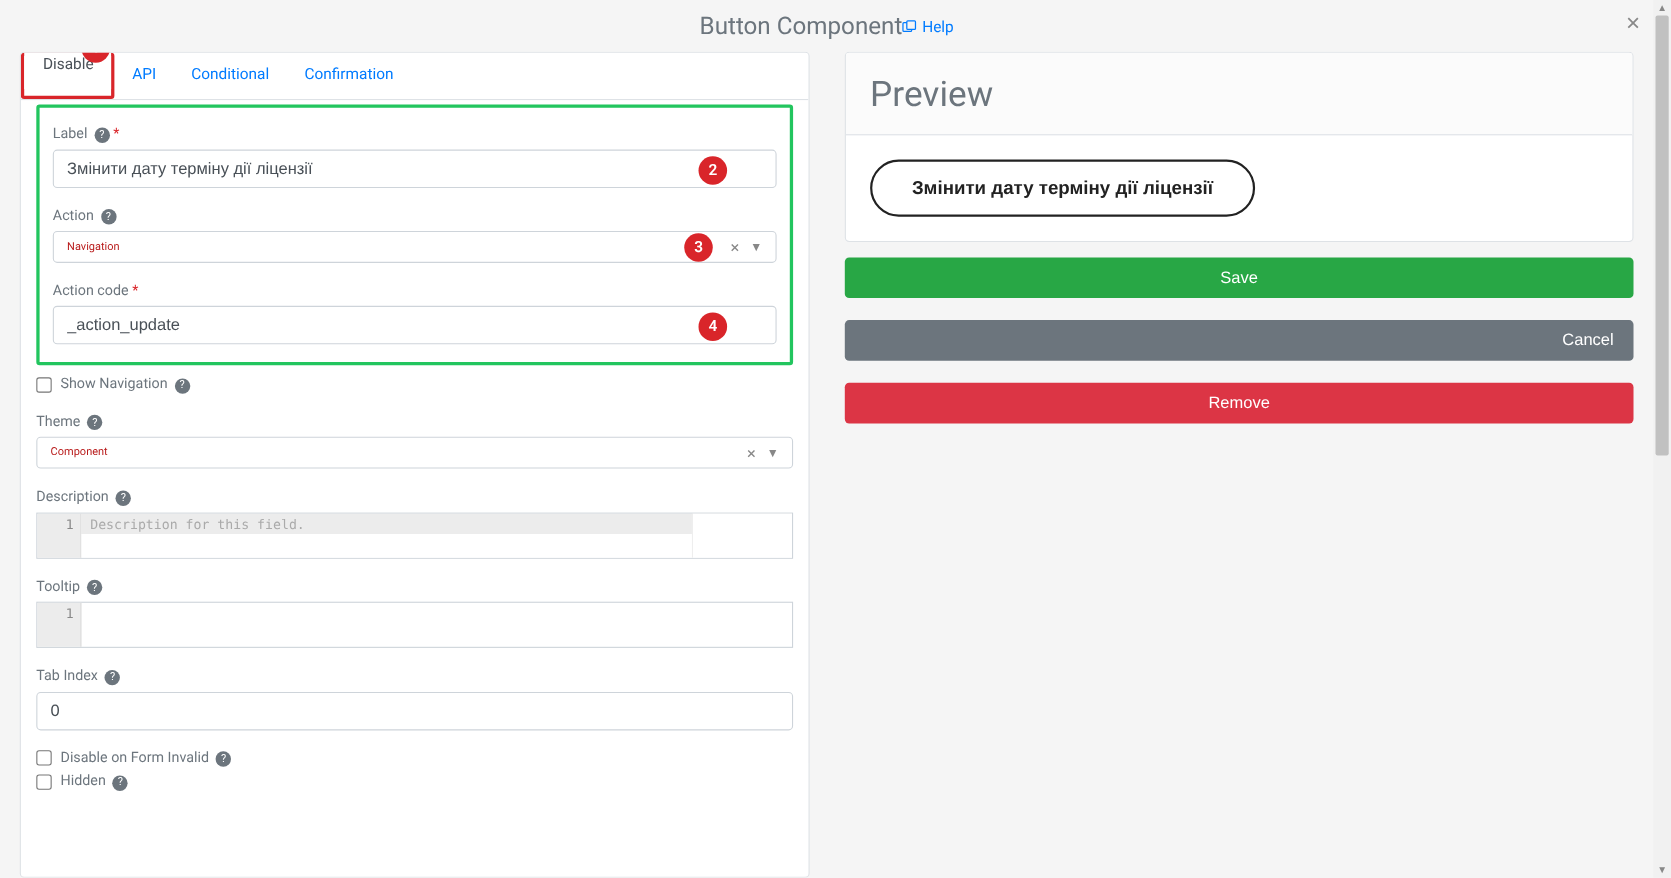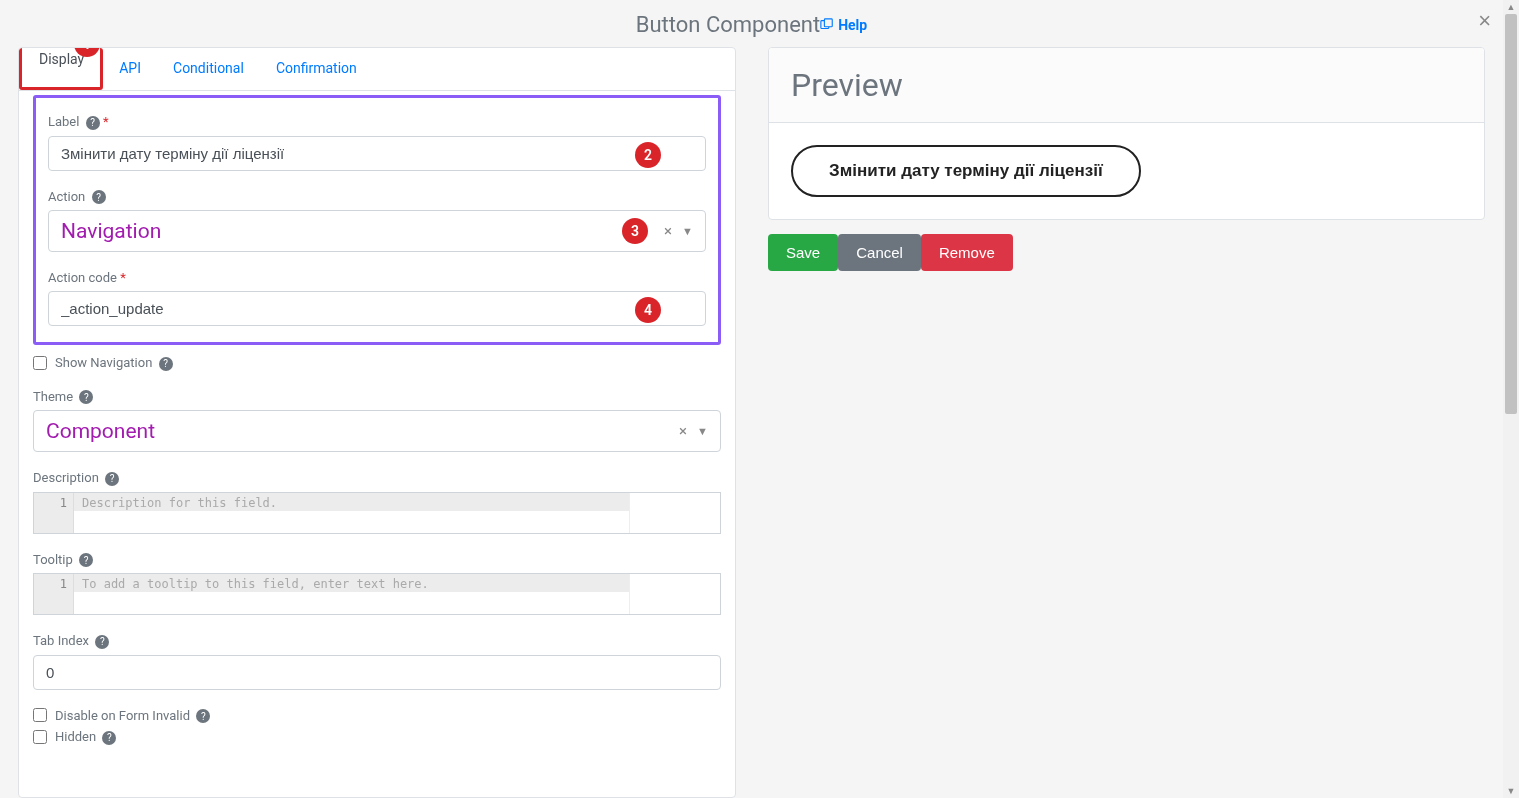--- a/index.html
+++ b/index.html
@@ -24,21 +24,21 @@
       display: flex;
       justify-content: center;
       align-items: center;
       padding: 12px 20px 10px 20px;
     }
     .modal-title {
       font-size: 22px;
       color: #6c757d;
       font-weight: 400;
     }
-    .help-link { color: #007bff; text-decoration: none; font-size: 14px; cursor: pointer; display: inline-flex; align-items: center; gap: 4px; font-weight: bold; }
+    .help-link { color: #007bff; text-decoration: none; font-size: 14px; cursor: pointer; display: inline-flex; align-items: center; gap: 4px; }
     .close-btn { position: absolute; top: 10px; right: 12px; background: none; border: none; font-size: 22px; color: #888; cursor: pointer; line-height: 1; }
     .modal-body { display: flex; flex: 1; padding: 0 18px; gap: 32px; overflow: hidden; }
     .form-panel {
       flex: 0 0 718px;
       background: #fff;
       border: 1px solid #dee2e6;
       border-radius: 4px;
       display: flex;
       flex-direction: column;
       overflow: hidden;
@@ -48,40 +48,40 @@
       padding: 12px 16px;
       font-size: 14px;
       color: #007bff;
       cursor: pointer;
       border-bottom: 2px solid transparent;
     }
     .tab.active { color: #495057; background: #fff; border-left:1px solid transparent; }
     .tab-active-wrap { border: 3px solid #d9252a; border-radius: 3px; position: relative; display: inline-block; }
     .form-content { padding: 0 14px 20px 14px; overflow-y: auto; flex: 1; }
     .red-highlight-box {
-      border: 3px solid #8b5cf6;
+      border: 3px solid #22c55e;
       border-radius: 3px;
       padding: 16px 12px 12px 12px;
       margin-top: 4px;
       position: relative;
     }
     .form-group { margin-bottom: 18px; position: relative; }
     .form-label { display: block; color: #6c757d; font-size: 13px; margin-bottom: 6px; }
     .required { color: #d9252a; }
     .form-input, .form-select {
       width: 100%;
       padding: 8px 12px;
       border: 1px solid #ced4da;
       border-radius: 4px;
       font-size: 15px;
       color: #495057;
       background: #fff;
     }
     .select-wrapper { position: relative; display: flex; align-items: center; border: 1px solid #ced4da; border-radius: 4px; background: #fff; }
-    .select-wrapper .sel-text { flex: 1; padding: 8px 12px; font-size: 21px; color: #a21caf; }
+    .select-wrapper .sel-text { flex: 1; padding: 8px 12px; font-size: 10px; color: #b91c1c; }
     .select-clear { color: #888; cursor: pointer; padding: 0 6px; font-size: 15px; }
     .select-caret { color: #888; padding: 0 12px 0 4px; cursor: pointer; font-size: 11px; }
     .badge-num {
       width: 26px; height: 26px; border-radius: 50%; background: #d9252a; color: #fff;
       display: inline-flex; align-items: center; justify-content: center; font-size: 14px; font-weight: 600;
       position: absolute;
     }
     .checkbox-row { display: flex; align-items: center; gap: 8px; margin-bottom: 6px; }
     .checkbox-row input { width: 14px; height: 14px; }
     .checkbox-row label { color: #6c757d; font-size: 13px; }
@@ -98,21 +98,21 @@
     .code-text::after { content:""; position: absolute; right:0; top:0; bottom:0; width: 90px; background: linear-gradient(to bottom,#fff 0,#fff 18px, transparent 18px); border-left: 1px solid #eee; }
     .right-panel { flex: 1; display: flex; flex-direction: column; gap: 14px; }
     .preview-card { background: #fff; border: 1px solid #dee2e6; border-radius: 4px; overflow: hidden; }
     .preview-header { padding: 18px 22px; border-bottom: 1px solid #dee2e6; background: #fbfbfb; }
     .preview-title { font-size: 32px; color: #6c757d; font-weight: 400; }
     .preview-body { padding: 22px; }
     .preview-btn {
       border: 2px solid #222; border-radius: 28px; padding: 14px 36px; font-size: 17px; font-weight: 600; color: #222;
       background: #fff; cursor: pointer;
     }
-    .action-buttons { display: flex; gap: 0; }
+    .action-buttons { display: flex; gap: 20px; flex-direction: column; }
     .btn { border: none; border-radius: 4px; padding: 10px 18px; font-size: 15px; cursor: pointer; color: #fff; }
     .btn-save { background: #28a745; }
     .btn-cancel { background: #6c757d; text-align: right; }
     .btn-remove { background: #dc3545; }
     .help-q {
       display: inline-flex; width: 14px; height: 14px; border-radius: 50%; background: #6c757d; color: #fff;
       font-size: 10px; align-items: center; justify-content: center; margin-left: 3px; cursor: help;
     }
     .vscroll { position: absolute; right: 0; top: 0; bottom: 0; width: 16px; background: #f1f1f1; }
     .vscroll-thumb { position: absolute; left: 2px; right: 2px; top: 14px; height: 400px; background: #c1c1c1; border-radius: 2px; }
@@ -135,21 +135,21 @@
       <span>Help</span>
     </a>
   </div>
 
   <div class="modal-body">
 
     <div class="form-panel">
       <div class="tabs">
         <span class="tab-active-wrap" style="position:relative;">
           <span class="badge-num" style="top:-20px; left:52px;">1</span>
-          <span class="tab active">Display</span>
+          <span class="tab active">Disable</span>
         </span>
         <span class="tab">API</span>
         <span class="tab">Conditional</span>
         <span class="tab">Confirmation</span>
       </div>
 
       <div class="form-content">
         <div class="red-highlight-box">
 
           <div class="form-group">
@@ -220,21 +220,20 @@
           </div>
         </div>
 
         <div class="form-group">
           <label class="form-label">
             <span>Tooltip</span>
             <span class="help-q">?</span>
           </label>
           <div class="code-editor">
             <div class="code-gutter">1</div>
-            <div class="code-text">To add a tooltip to this field, enter text here.</div>
           </div>
         </div>
 
         <div class="form-group">
           <label class="form-label">
             <span>Tab Index</span>
             <span class="help-q">?</span>
           </label>
           <input class="form-input" value="0" style="">
         </div>

